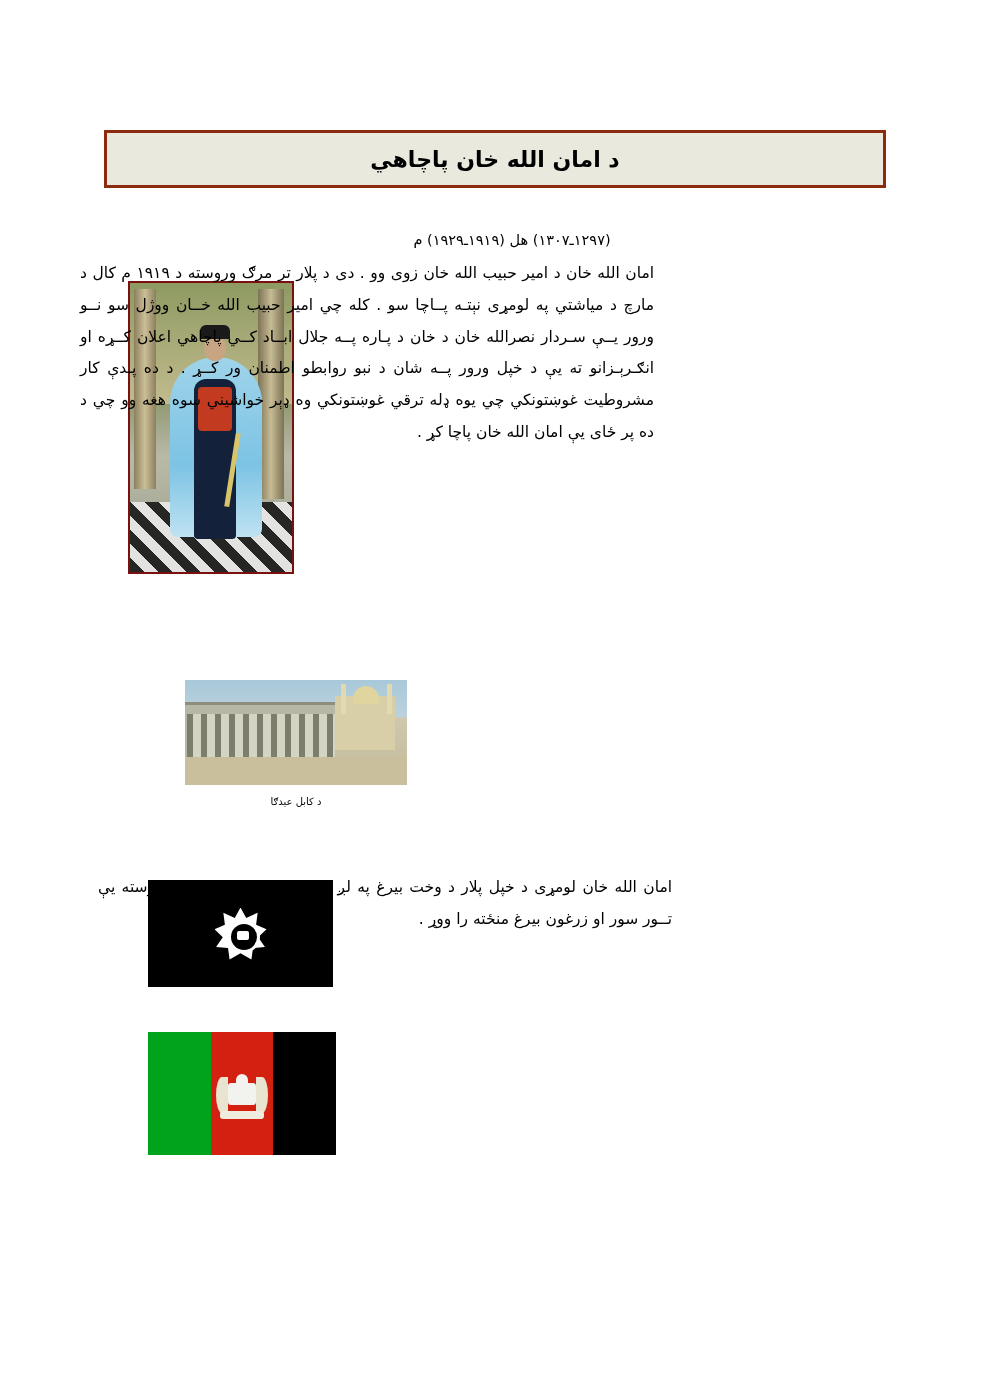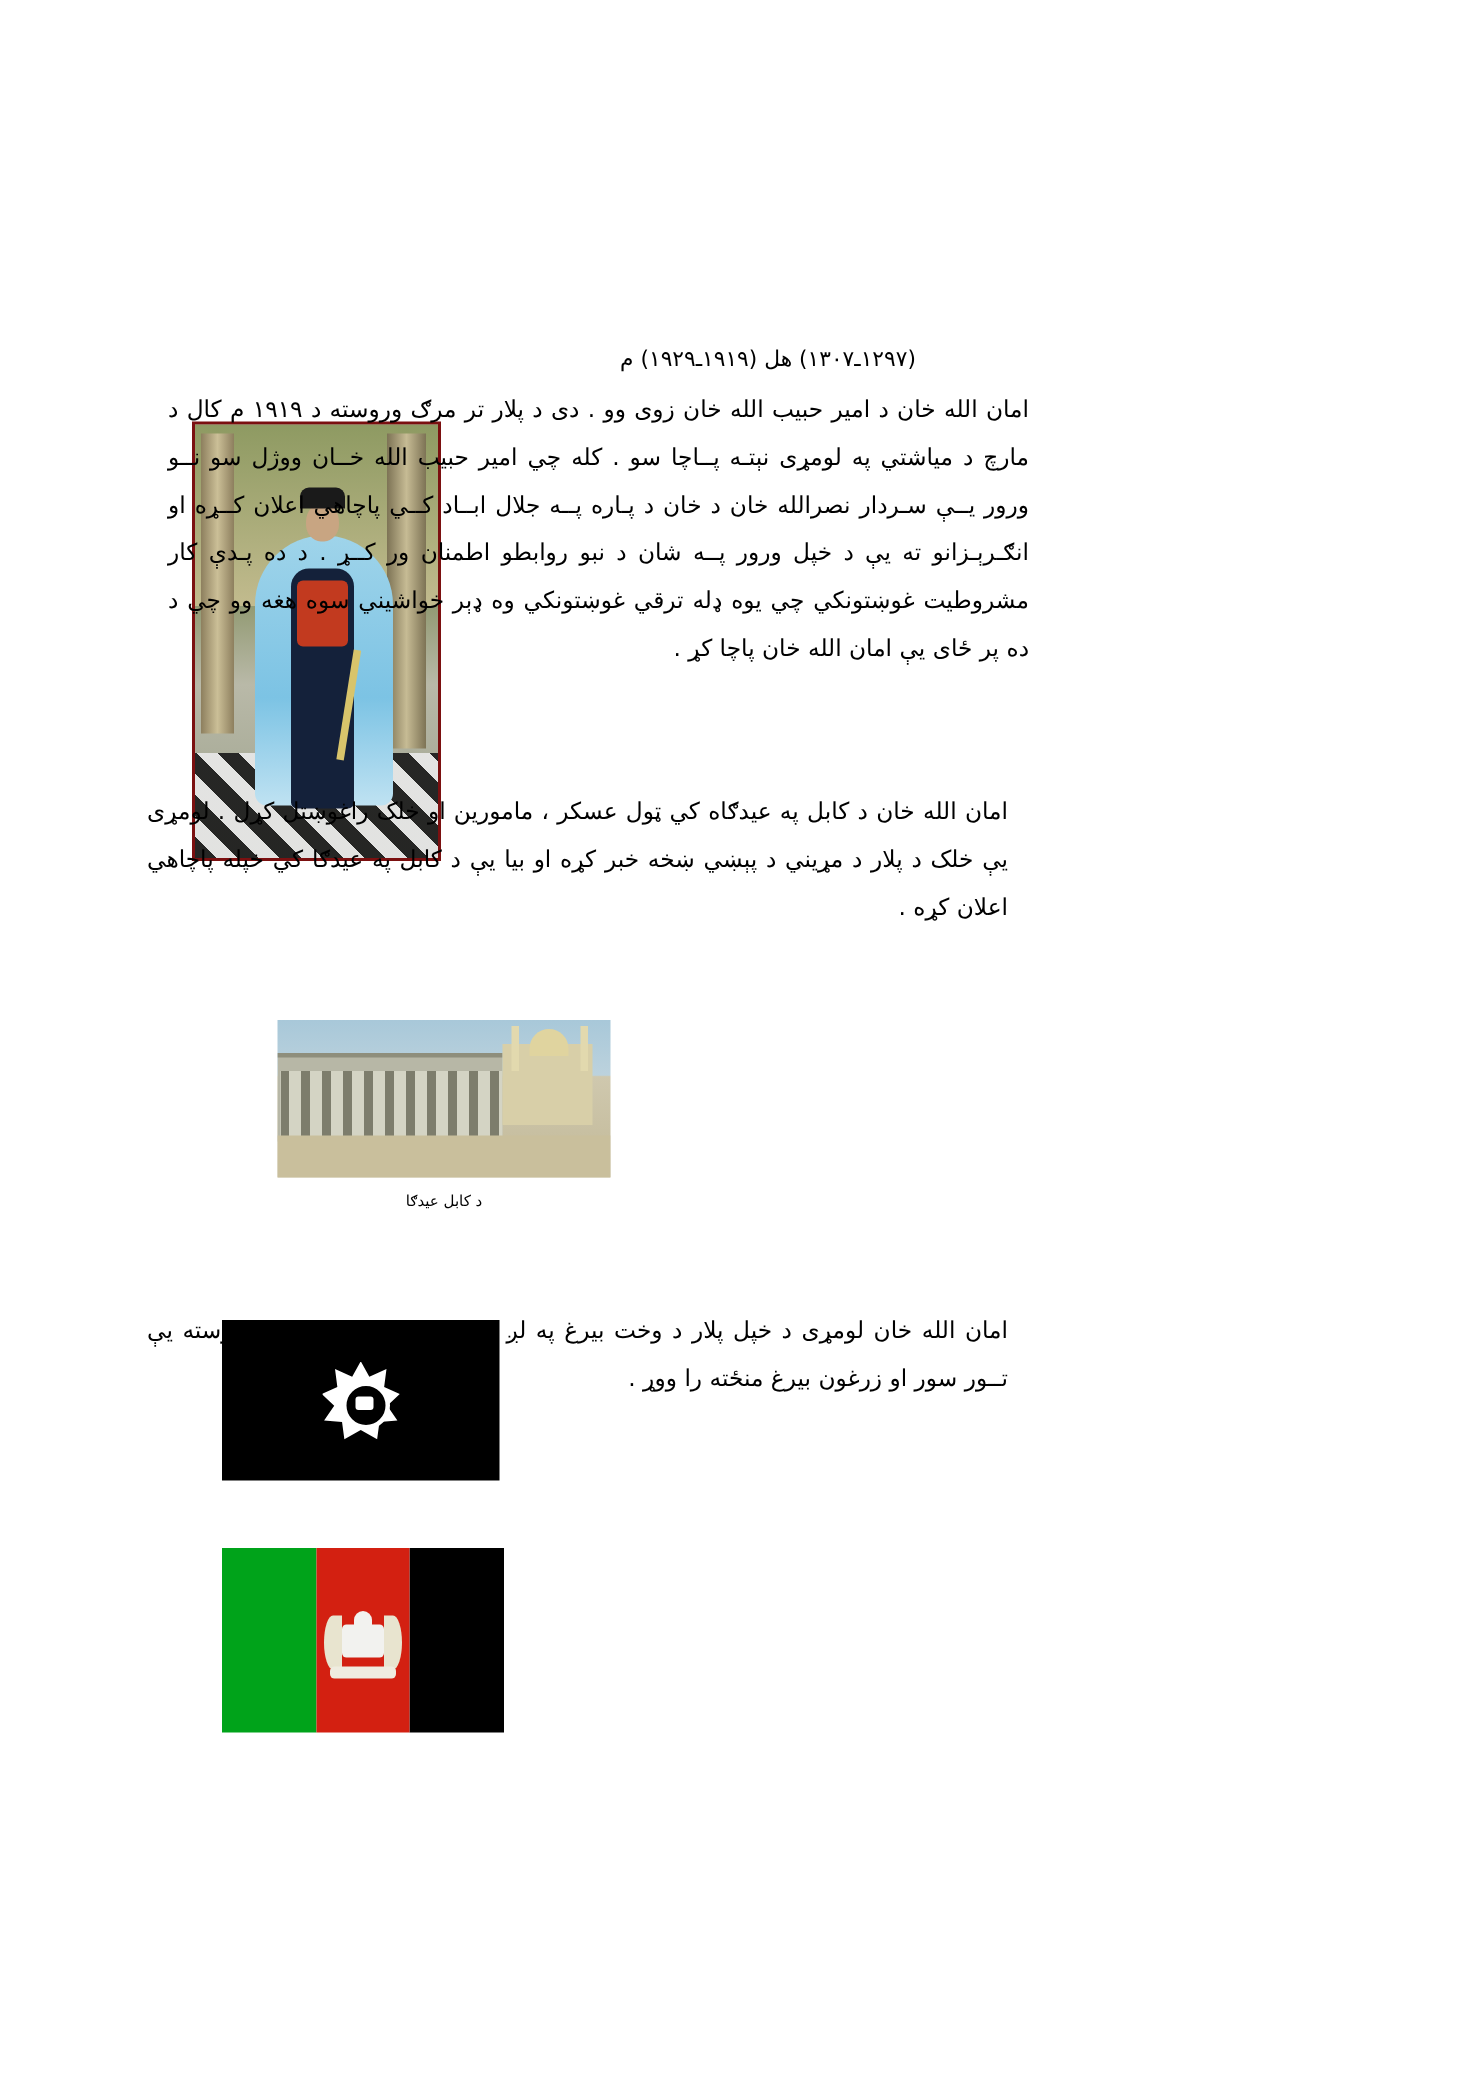--- a/index.html
+++ b/index.html
@@ -120,21 +120,21 @@
   
   .para {
     position: absolute;
     direction: rtl;
     text-align: justify;
     font-size: 15.5px;
     line-height: 2.05;
     color: #000;
   }
   #para1 {
-    right: 296px;
+    right: 328px;
     top: 258px;
     width: 574px;
   }
   #para2 {
     right: 310px;
     top: 526px;
     width: 574px;
   }
 
   
@@ -280,39 +280,41 @@
     text-align: justify;
     font-size: 15.5px;
     line-height: 2.05;
   }
 </style>
 </head>
 <body>
 
 <div class="page">
 
+  <div class="title-banner">
+    <span class="title-text">د امان الله خان پاچاهي</span>
+  </div>
 
   <div class="date-line">(۱۲۹۷ـ۱۳۰۷) هل (۱۹۱۹ـ۱۹۲۹) م</div>
 
   <div class="portrait-frame">
     <div class="sky"></div>
     <div class="pillar-l"></div>
     <div class="pillar-r"></div>
     <div class="floor"></div>
     <div class="figure-cloak"></div>
     <div class="figure-body"></div>
     <div class="figure-sash"></div>
     <div class="figure-head"></div>
     <div class="figure-hat"></div>
     <div class="figure-sword"></div>
   </div>
 
   <div class="para" id="para1">امان الله خان د امير حبيب الله خان زوی وو . دی د پلار تر مرګ وروسته د ۱۹۱۹ م کال د مارچ د مياشتي په لومړی نېتـه پــاچا سو . کله چي امير حبيب الله خــان ووژل سو نــو ورور یــې سـردار نصرالله خان د خان د پـاره پــه جلال ابــاد کــي پاچاهي اعلان کــړه او انګـرېـزانو ته يې د خپل ورور پــه شان د نبو روابطو اطمنان ور کــړ . د ده پـدې کار مشروطيت غوښتونکي چي يوه ډله ترقي غوښتونکي وه ډېر خواشيني سوه هغه وو چي د ده پر ځای يې امان الله خان پاچا کړ .</div>
 
-  <div class="para" id="para2">امان الله خان د کابل په عيدګاه کي ټول عسکر ، مامورين او خلک راغوښتل کړل . لومړی يې خلک د پلار د مړيني د پېښي ښخه خبر کړه او بيا يې د کابل په عيدګا کي خپله پاچاهي اعلان کړه .</div>
 
   <div class="eidgah-photo">
     <div class="arcade"></div>
     <div class="arches"></div>
     <div class="mosque"></div>
     <div class="dome"></div>
     <div class="minaret-a"></div>
     <div class="minaret-b"></div>
     <div class="ground"></div>
   </div>

